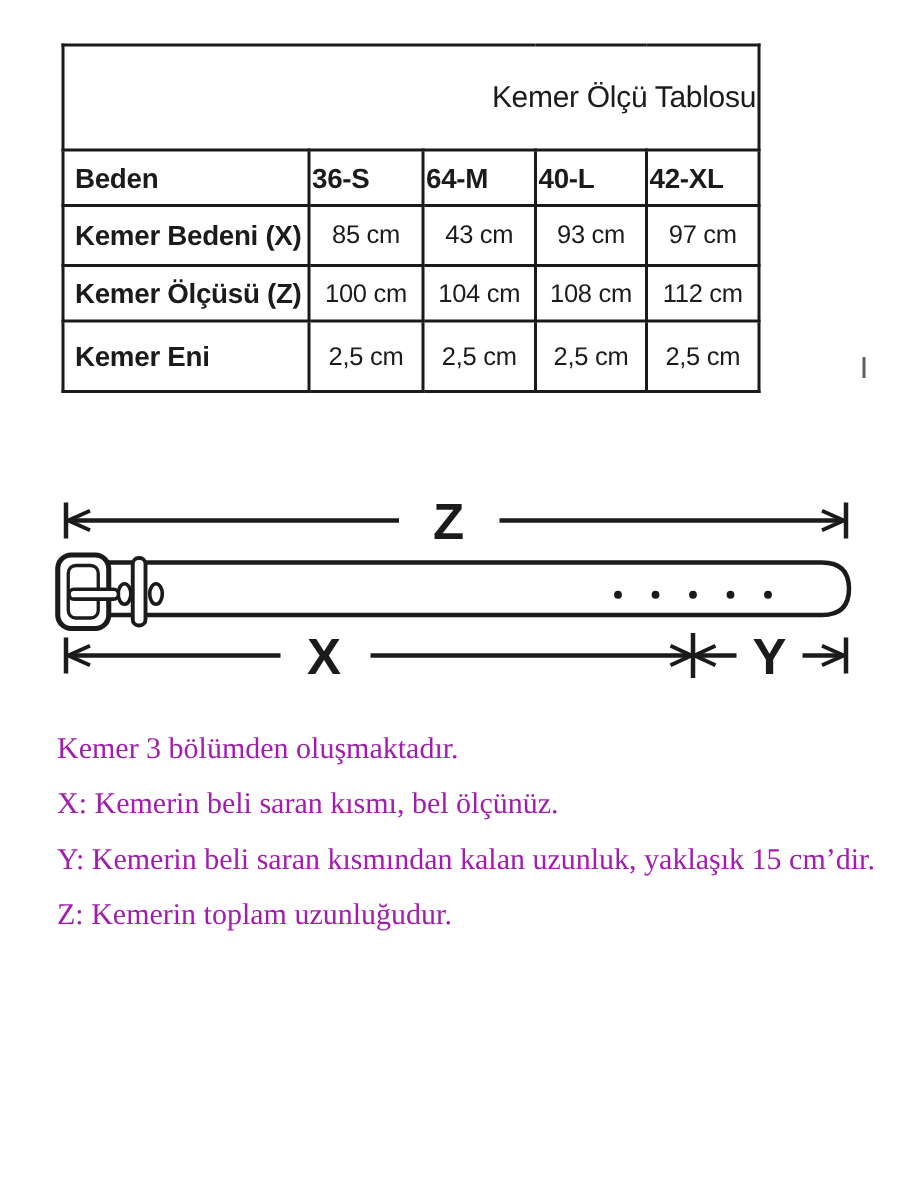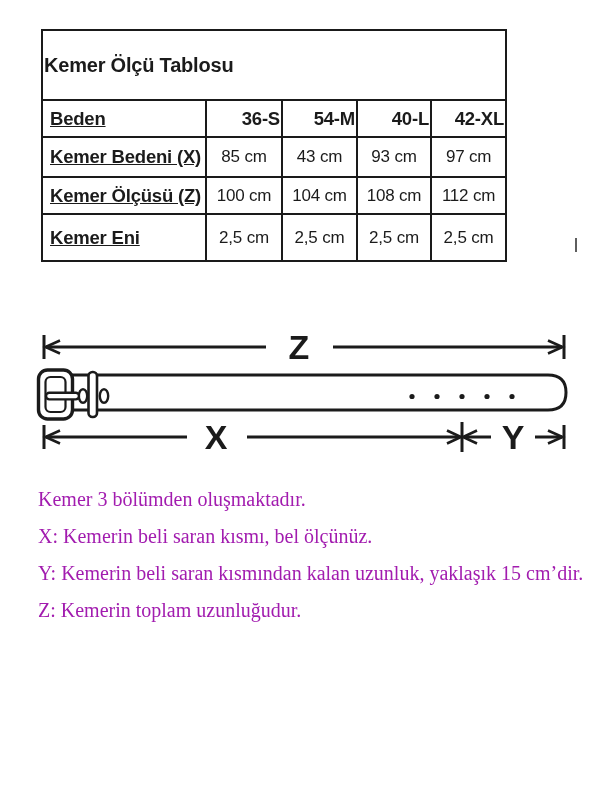--- a/index.html
+++ b/index.html
@@ -22,34 +22,33 @@
     letter-spacing:-0.2px;
   }
   table.size-table td{
     border:2px solid #1a1a1a;
     background:#ffffff;
     vertical-align:middle;
     overflow:hidden;
     white-space:nowrap;
   }
   td.title-cell{
-    text-align:left;
-    font-weight:bold;
+    text-align:right;
+    font-weight:normal;
     font-size:20px;
     height:66px;
   }
   td.row-label{
     text-align:left;
     padding-left:7px;
     font-weight:bold;
     font-size:18.5px;
-    text-decoration:underline;
   }
   td.head-val{
-    text-align:right;
+    text-align:left;
     font-weight:bold;
     font-size:18.5px;
   }
   td.data-val{
     text-align:center;
     font-weight:normal;
     font-size:17px;
   }
   tr.r-beden{height:37px;}
   tr.r-bedeni{height:40px;}
@@ -92,21 +91,21 @@
       <col style="width:74px">
         <col style="width:75px">
     </colgroup>
     <tbody>
       <tr>
         <td class="title-cell" colspan="5">Kemer Ölçü Tablosu</td>
       </tr>
       <tr class="r-beden">
         <td class="row-label">Beden</td>
         <td class="head-val">36-S</td>
-        <td class="head-val">54-M</td>
+        <td class="head-val">64-M</td>
         <td class="head-val">40-L</td>
         <td class="head-val">42-XL</td>
       </tr>
       <tr class="r-bedeni">
         <td class="row-label">Kemer Bedeni (X)</td>
         <td class="data-val">85 cm</td>
         <td class="data-val">43 cm</td>
         <td class="data-val">93 cm</td>
         <td class="data-val">97 cm</td>
       </tr>

